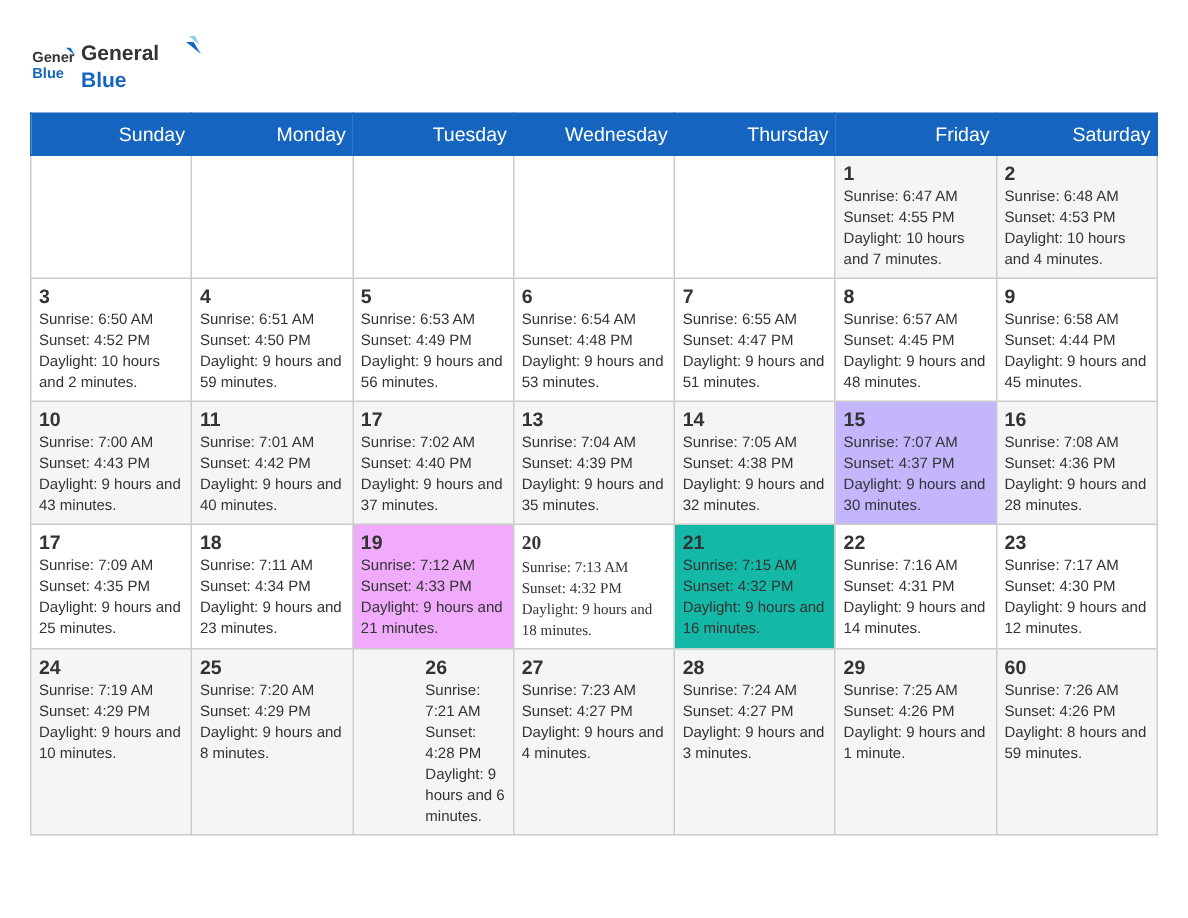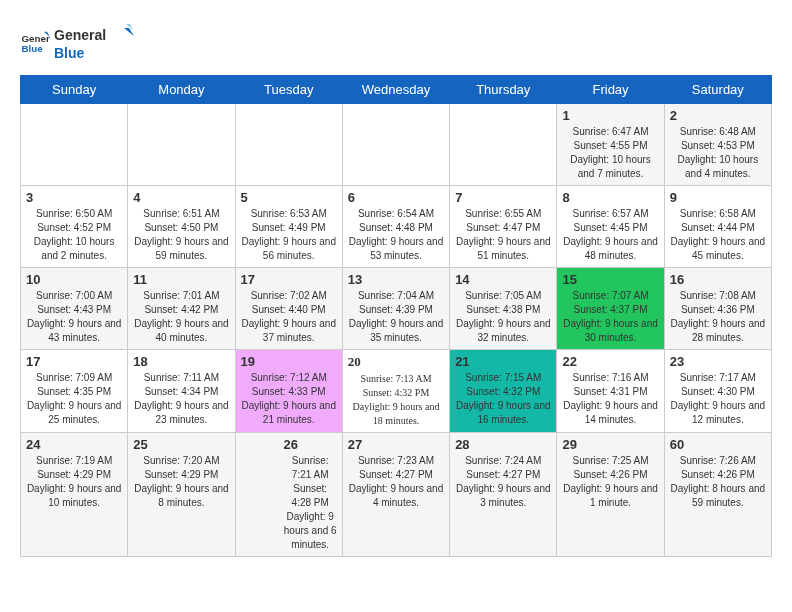--- a/index.html
+++ b/index.html
@@ -39,21 +39,21 @@
     }
     .calendar-table {
       width: 100%;
       border-collapse: collapse;
       font-size: 11px;
     }
     .calendar-table th {
       background: #1565c0;
       color: #fff;
       padding: 6px 4px;
-      text-align: center;
+      text-align: right;
       font-size: 13px;
       font-weight: normal;
       border: 1px solid #1565c0;
     }
     .calendar-table td {
       border: 1px solid #ccc;
       vertical-align: top;
       padding: 4px 5px;
       height: 80px;
       width: calc(100% / 7);
@@ -69,21 +69,20 @@
       font-weight: bold;
       font-size: 13px;
       color: #333;
       display: block;
       margin-bottom: 2px;
     }
     .day-info {
       font-size: 10px;
       color: #333;
       line-height: 1.4;
-      text-align: center;
     }
     .empty-cell {
       background: #fff !important;
     }
   </style>
 </head>
 <body>
 
 <div class="header-area">
   <div class="logo">
@@ -179,21 +178,21 @@
           <div class="day-info">Sunrise: 7:02 AM<br>Sunset: 4:40 PM<br>Daylight: 9 hours and 37 minutes.</div>
         </td>
         <td style="background: rgb(245, 245, 245);">
           <span class="day-number">13</span>
           <div class="day-info">Sunrise: 7:04 AM<br>Sunset: 4:39 PM<br>Daylight: 9 hours and 35 minutes.</div>
         </td>
         <td style="background: rgb(245, 245, 245);">
           <span class="day-number">14</span>
           <div class="day-info">Sunrise: 7:05 AM<br>Sunset: 4:38 PM<br>Daylight: 9 hours and 32 minutes.</div>
         </td>
-        <td style="background: #22c55e;">
+        <td style="background: #c4b5fd;">
           <span class="day-number">15</span>
           <div class="day-info">Sunrise: 7:07 AM<br>Sunset: 4:37 PM<br>Daylight: 9 hours and 30 minutes.</div>
         </td>
         <td style="background: rgb(245, 245, 245);">
           <span class="day-number">16</span>
           <div class="day-info">Sunrise: 7:08 AM<br>Sunset: 4:36 PM<br>Daylight: 9 hours and 28 minutes.</div>
         </td>
       </tr>
       <tr>
         <td style="background: rgb(255, 255, 255);">

